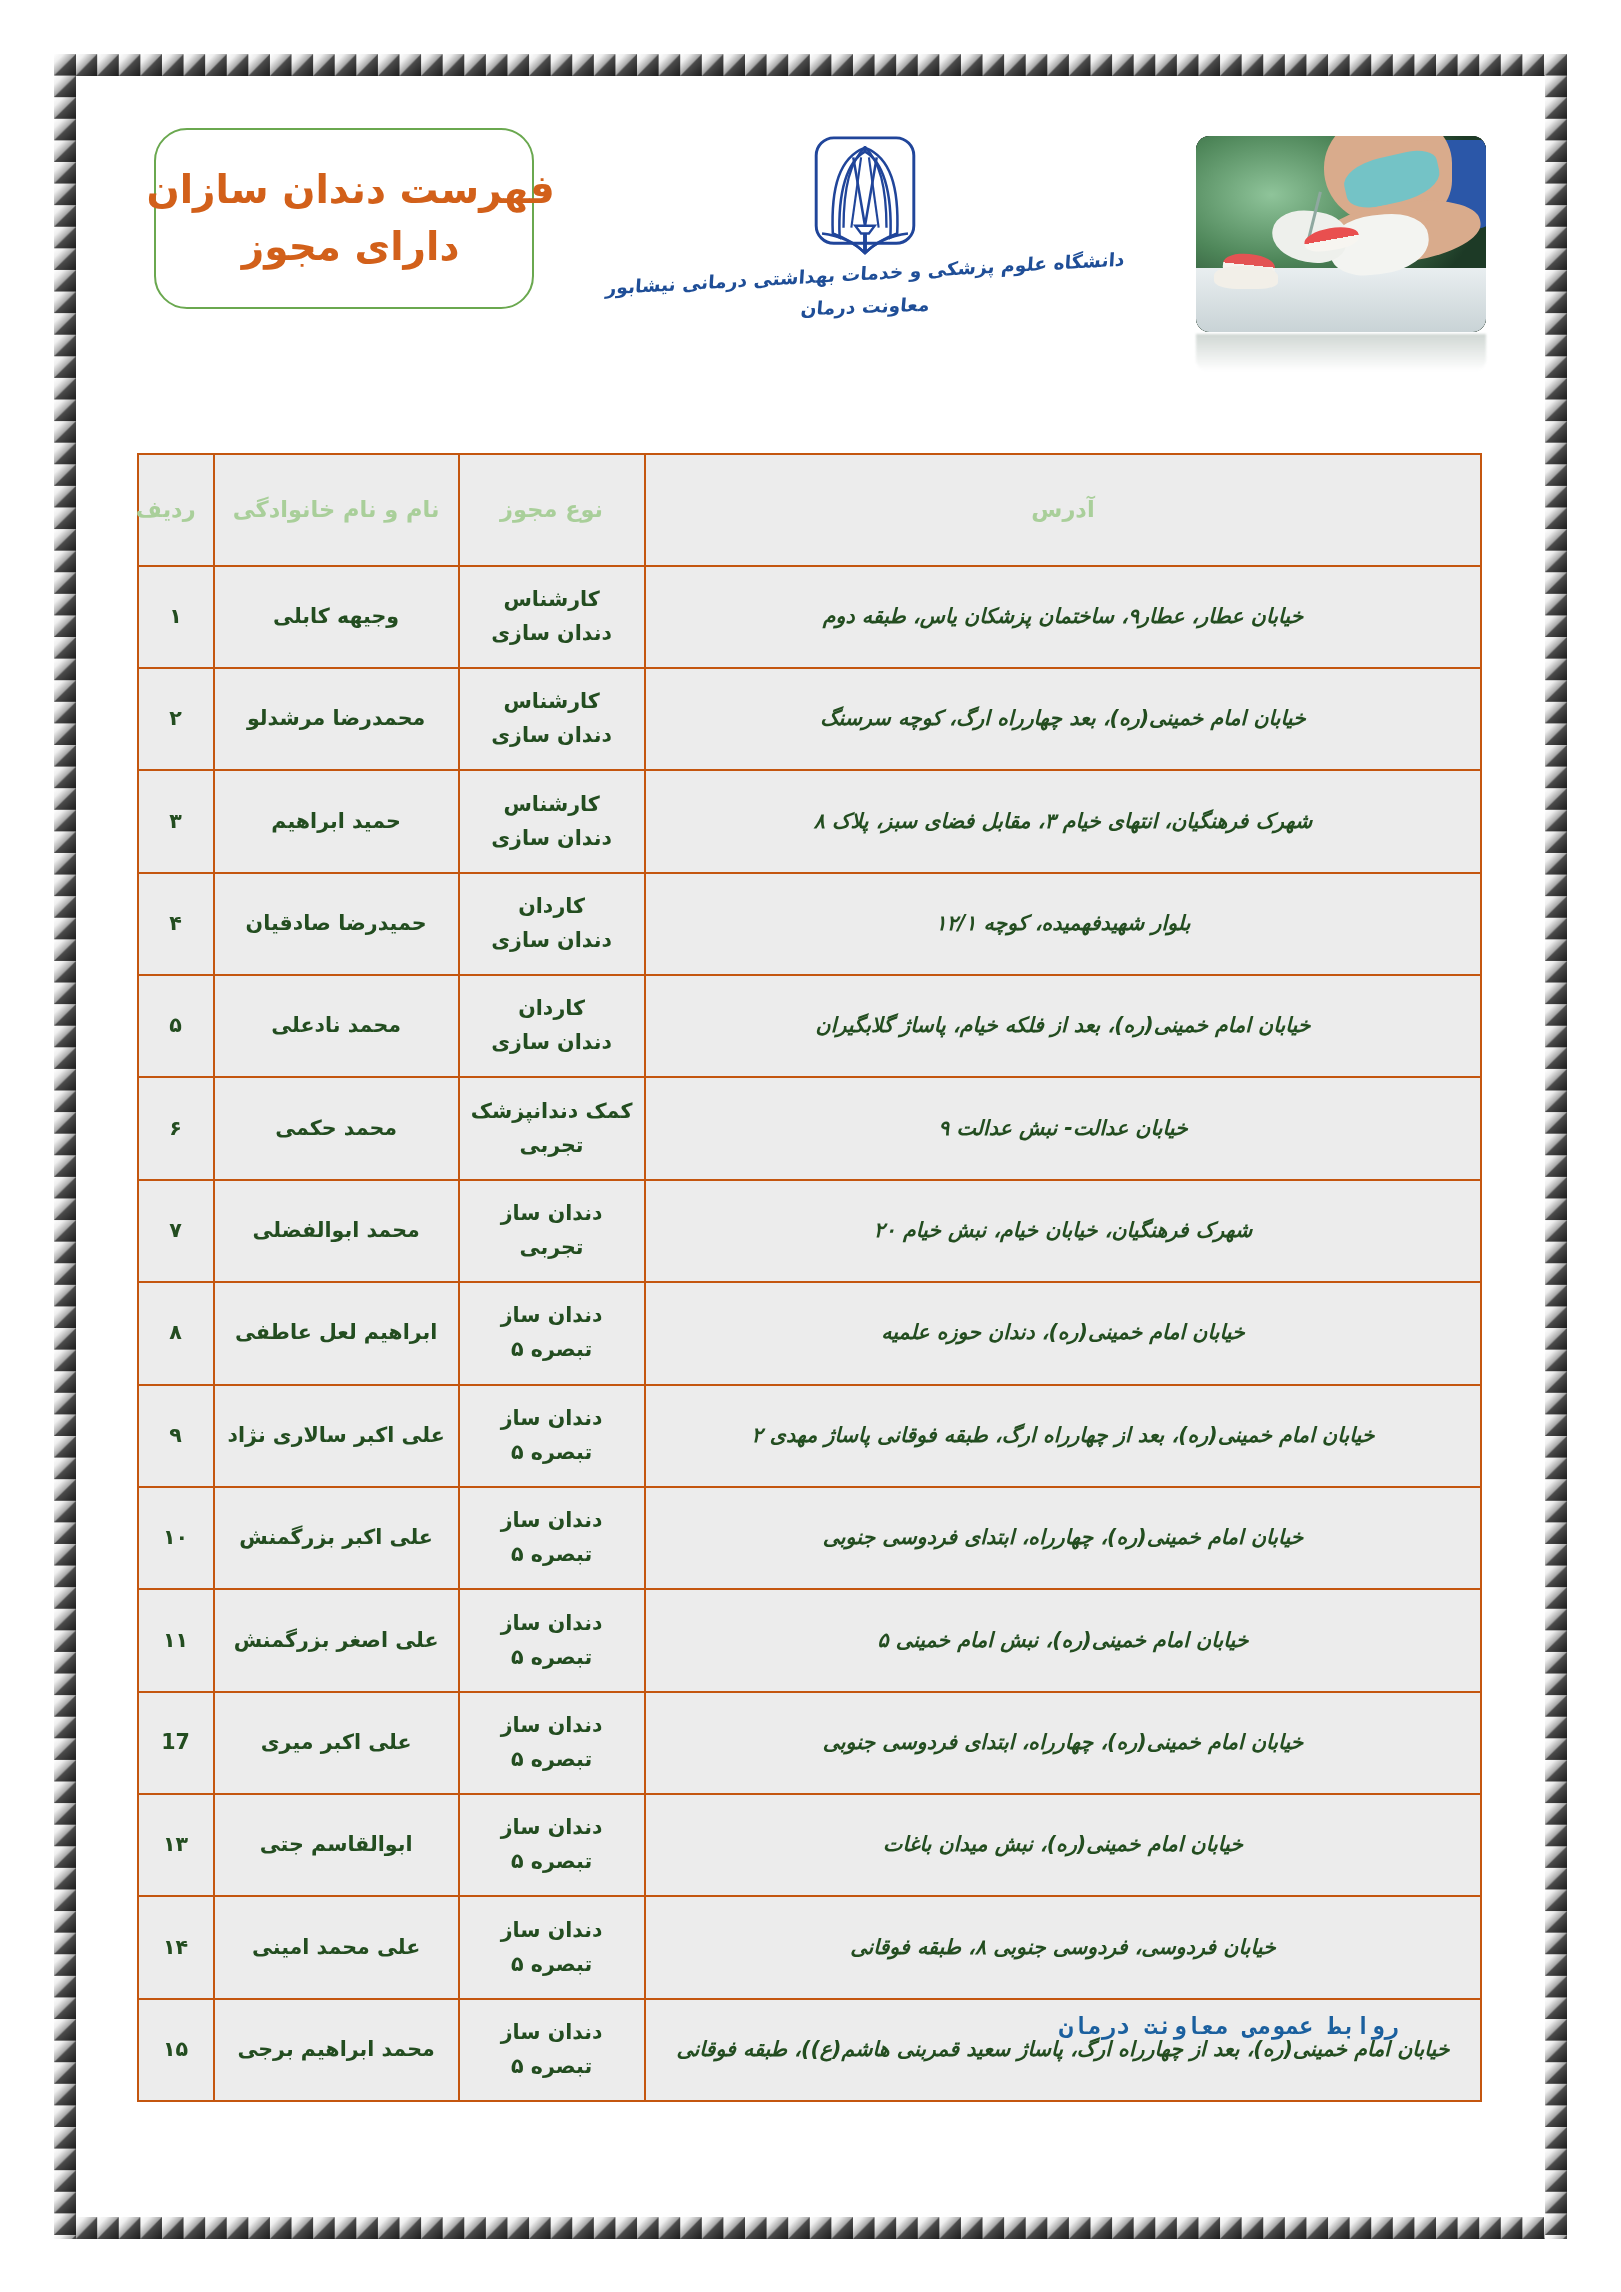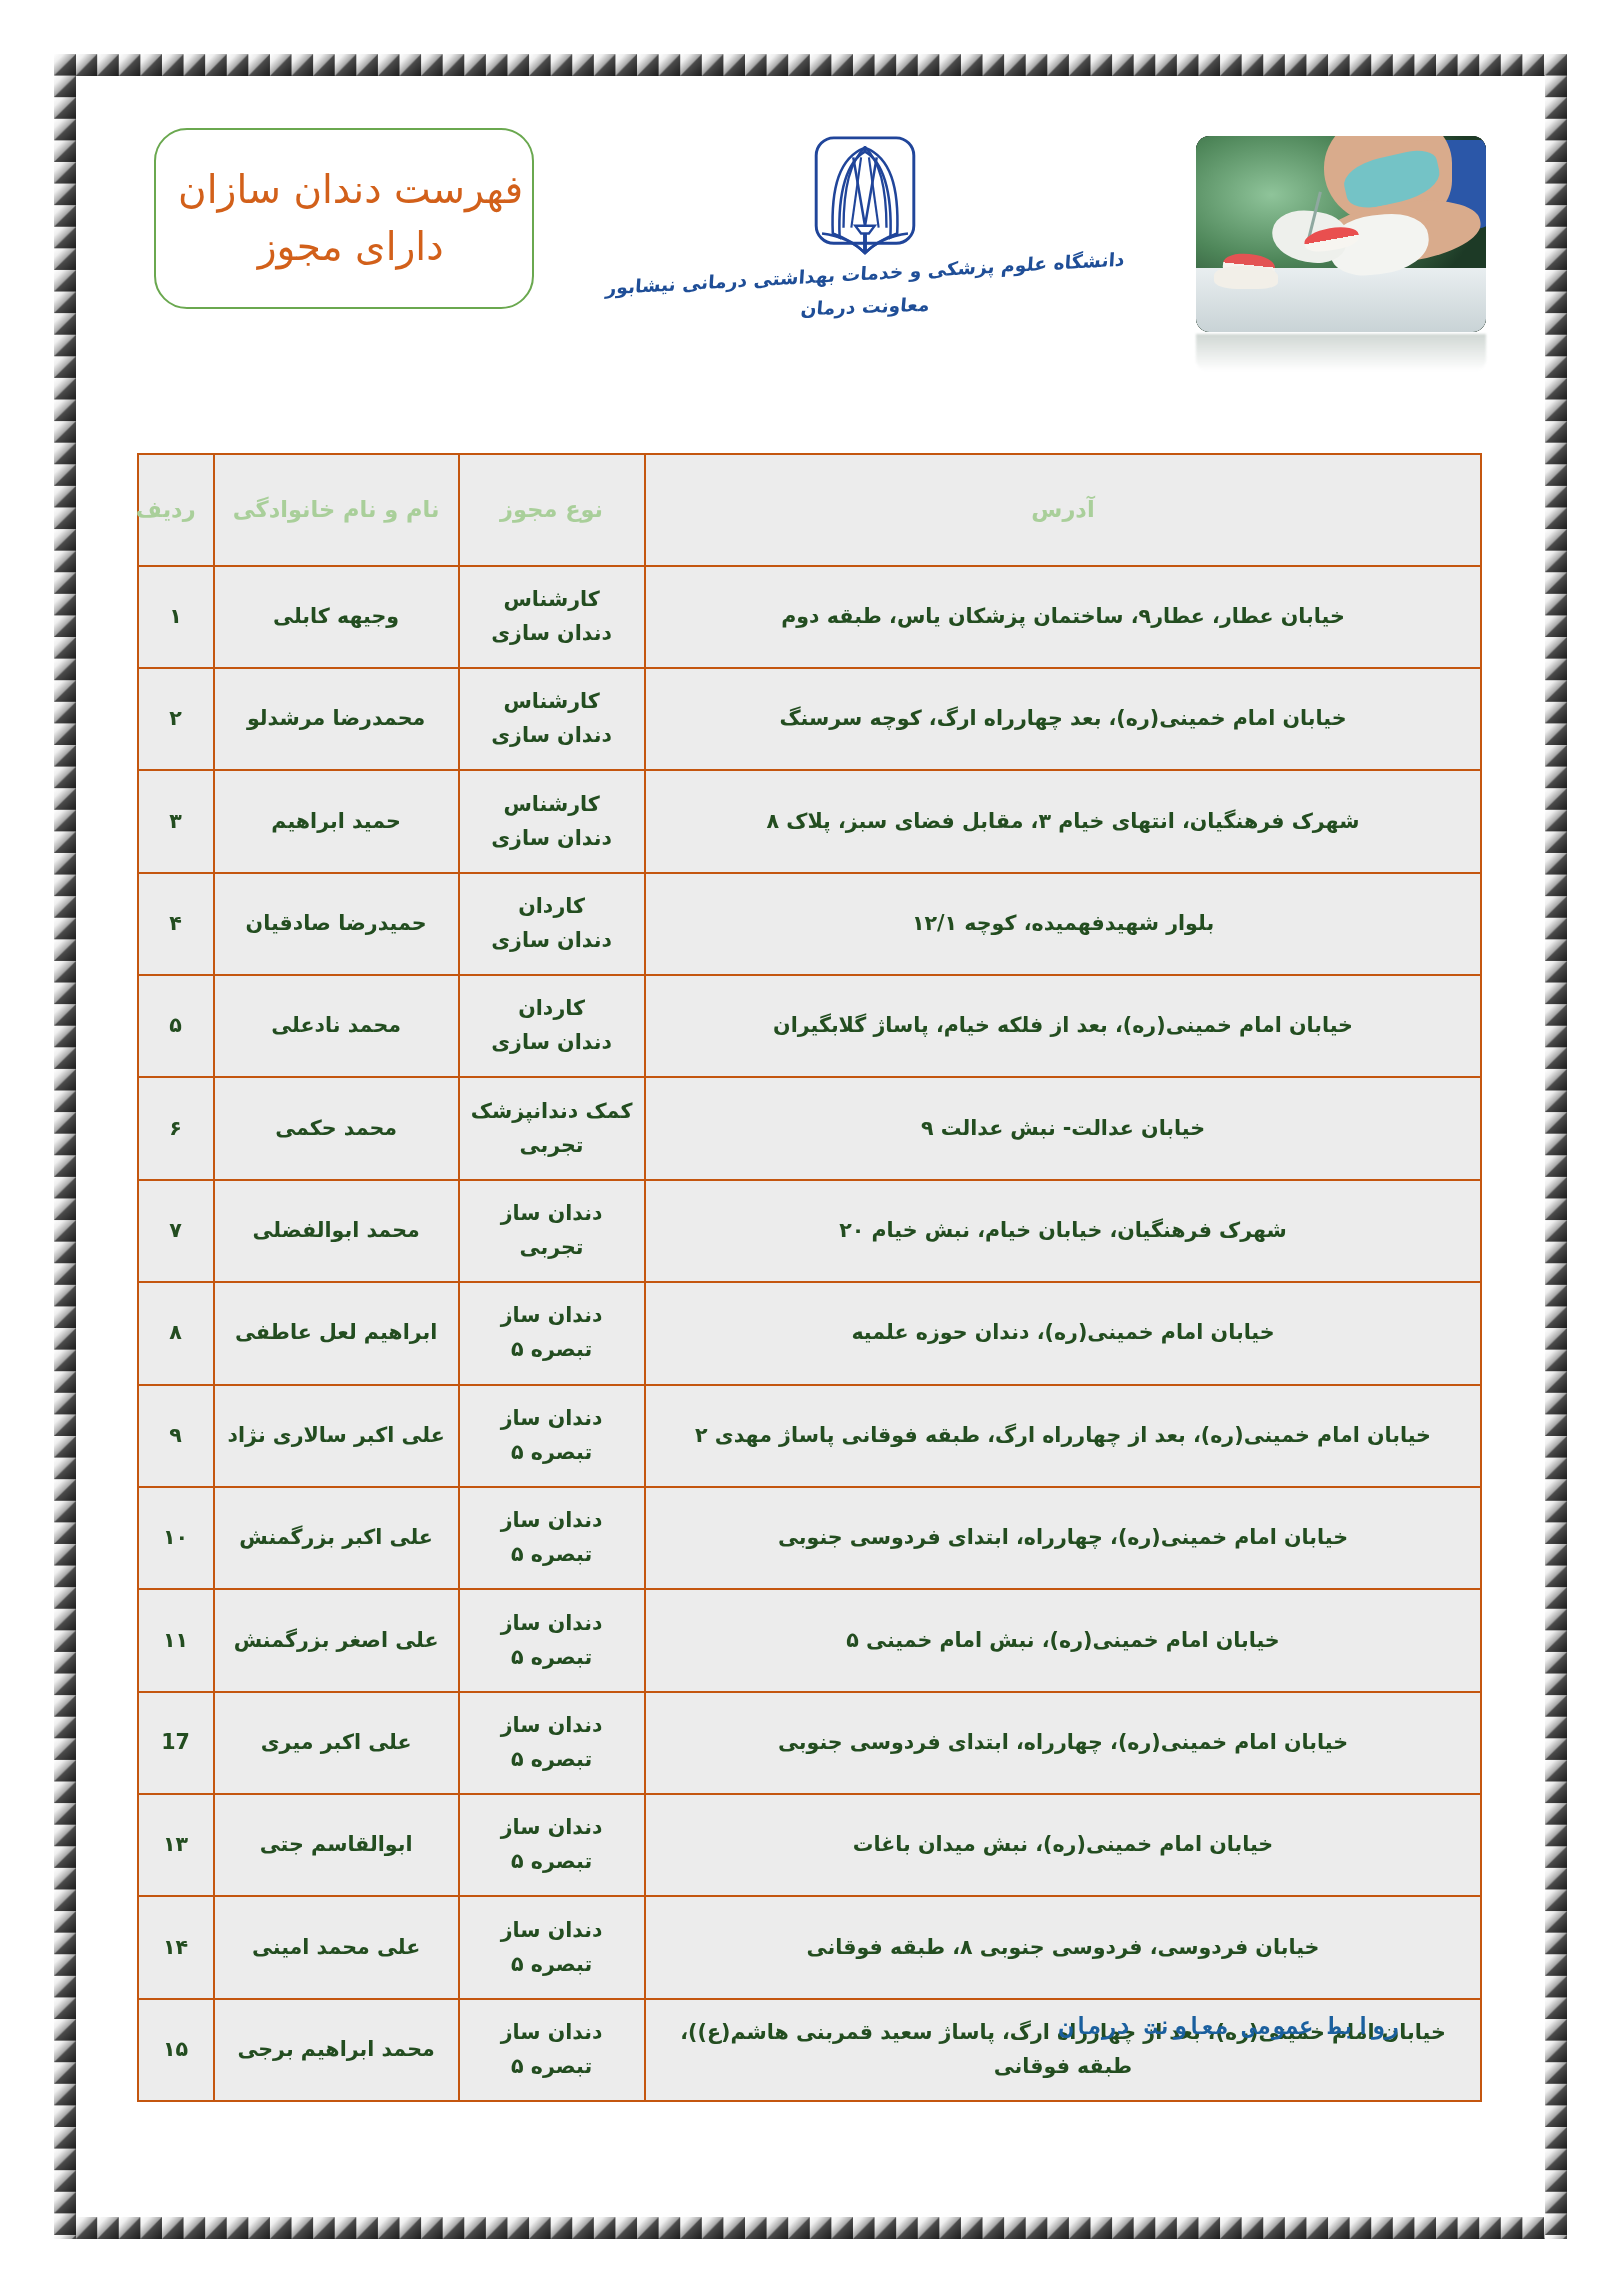--- a/index.html
+++ b/index.html
@@ -95,21 +95,21 @@
     flex-direction: column;
     align-items: center;
     justify-content: center;
     padding: 9.8px 15.7px;
     box-sizing: border-box;
     margin-top: 5.9px;
   }
   .title-line {
     color: #d2601a;
     font-size: 39px;
-    font-weight: normal;
+    font-weight: bold;
     line-height: 1.45;
     text-align: center;
     white-space: nowrap;
     margin-left: 14px;
   }
 
   
   .logo-block {
     width: 421px;
     display: flex;
@@ -283,21 +283,21 @@
     padding: 17px;
   }
   .col-radif  { width: 76px; }
   .col-name   { width: 245px; }
   .col-type   { width: 186px; }
   .col-addr   { width: auto; }
 
   td.c-radif { font-size: 21.6px; }
   td.c-name  { font-size: 21.6px; margin-top: 32px; }
   td.c-type  { font-size: 20.6px; line-height: 2.0; }
-  td.c-addr  { font-size: 20.6px; line-height: 2.0; padding: 15.7px 21.6px; }
+  td.c-addr  { font-size: 20.6px; line-height: 2.0; padding: 15.7px 21.6px; font-style: italic; }
 
   .row-tall td { height: 73px; }
 
   
   .footer {
     position: absolute;
     left: 0;
     right: 0;
     bottom: 176px;
     padding: 0 0 0 0;

